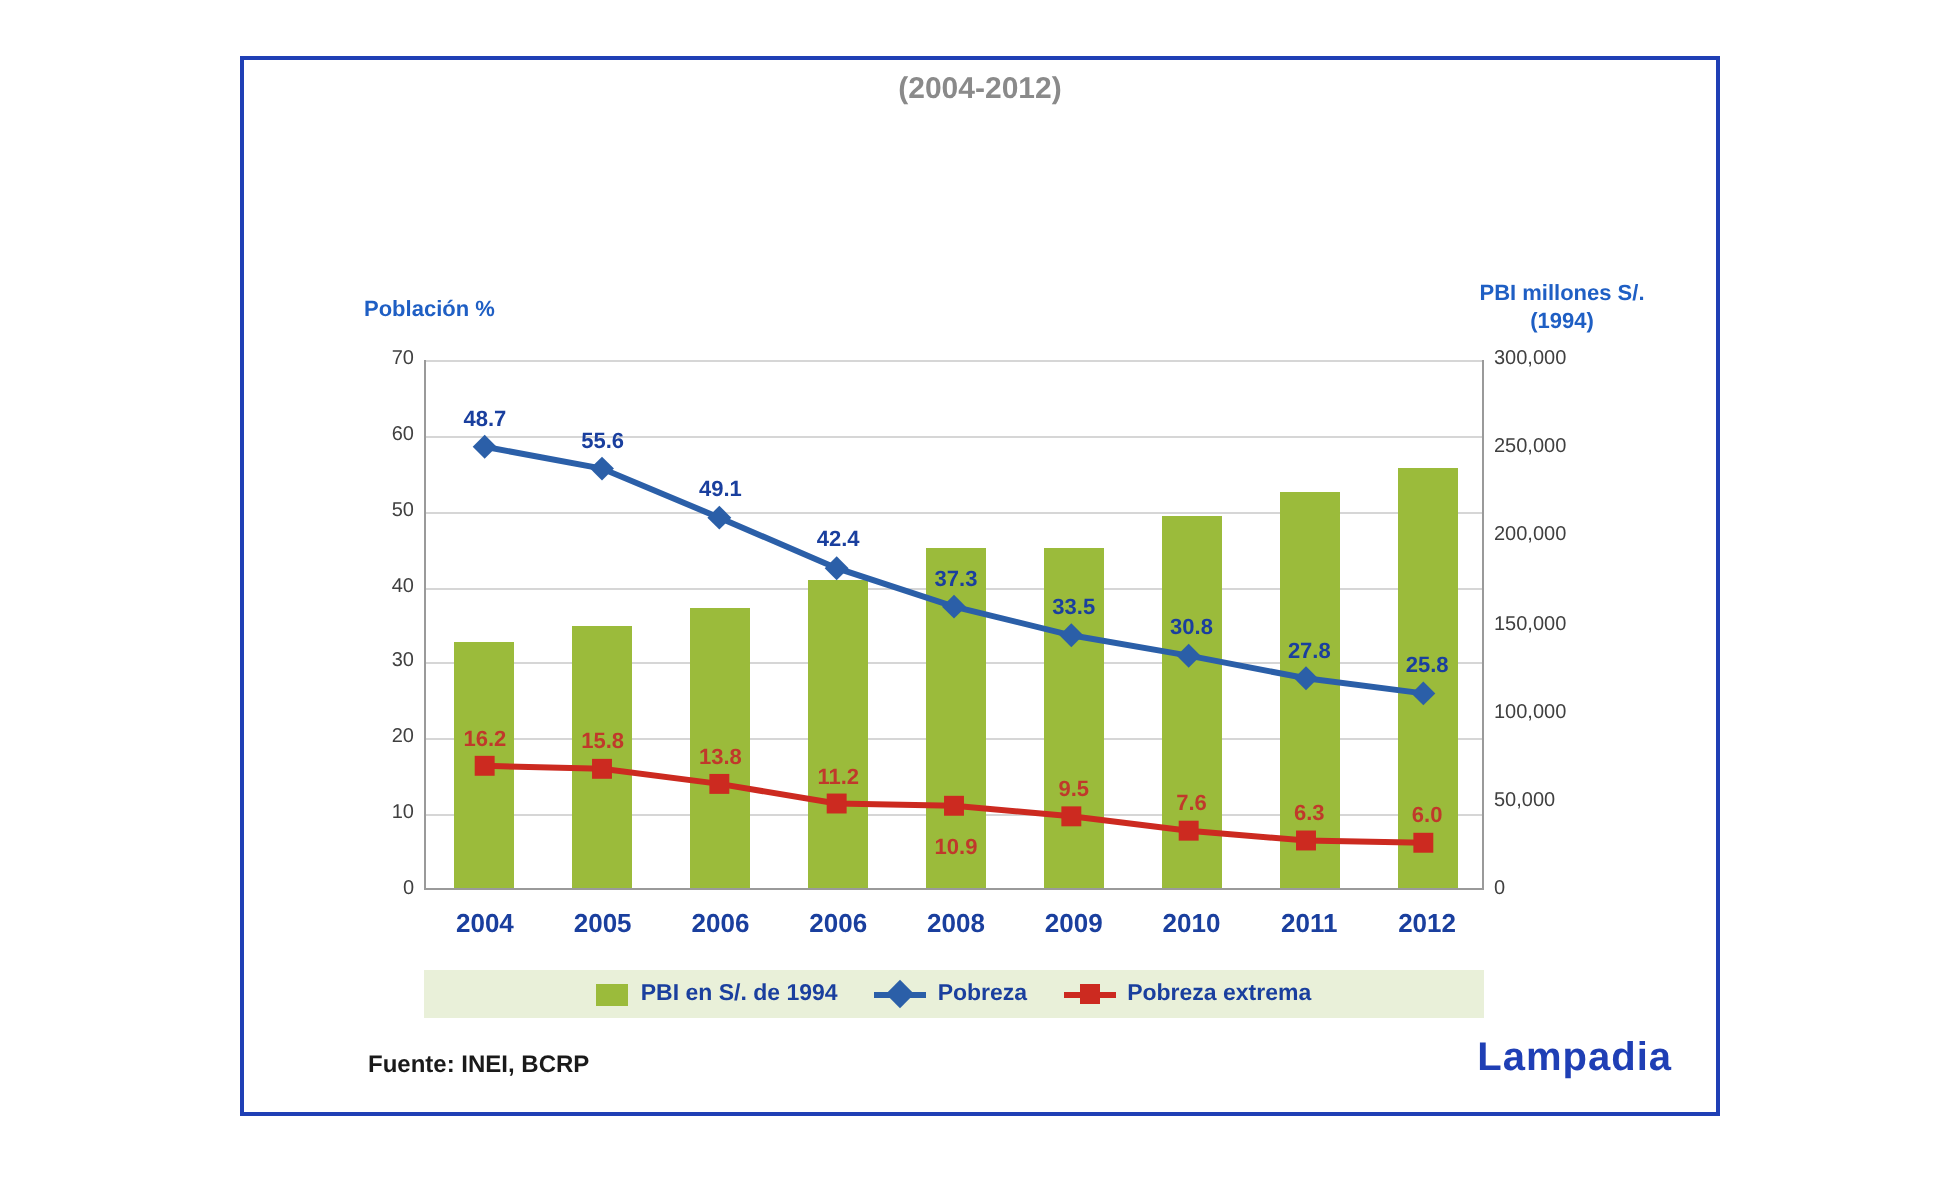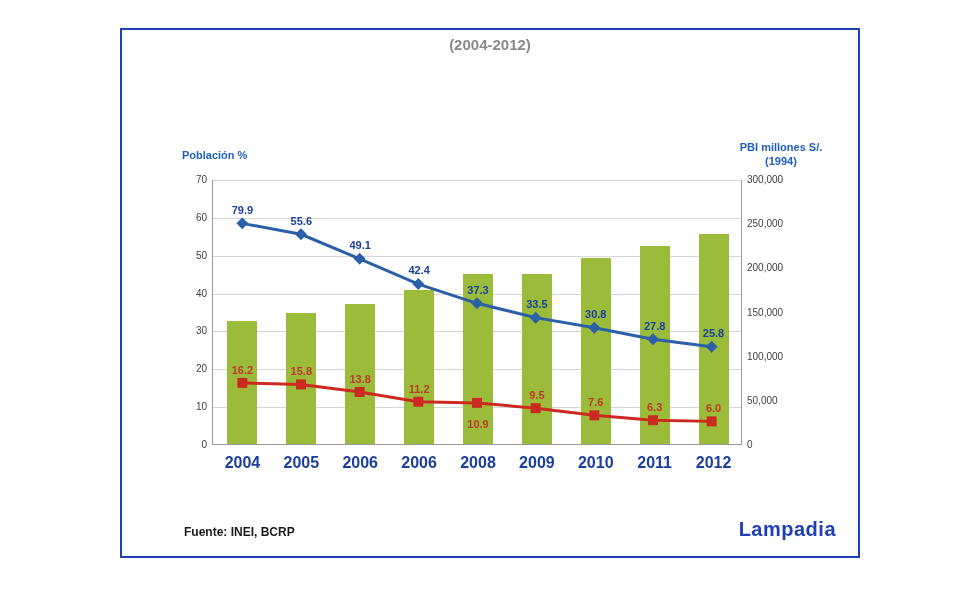--- a/index.html
+++ b/index.html
@@ -84,21 +84,21 @@
   .bar {
     position: absolute;
     bottom: 0;
     background: #9bbb3b;
     width: 30px;
   }
   .xlabel {
     position: absolute;
     top: 100%;
     margin-top: 10px;
-    font-size: 16px;
+    font-size: 13px;
     font-weight: bold;
     color: #1a3f9e;
     text-align: center;
     width: 60px;
   }
   .dlabel {
     position: absolute;
     font-size: 11px;
     font-weight: bold;
     text-align: center;
@@ -228,21 +228,21 @@
           <rect x="83.33333333333333" y="200.18571428571428" width="10" height="10" fill="#cc2a20"></rect>
           <rect x="142.22222222222223" y="207.75714285714287" width="10" height="10" fill="#cc2a20"></rect>
           <rect x="201.1111111111111" y="217.6" width="10" height="10" fill="#cc2a20"></rect>
           <rect x="260" y="218.73571428571427" width="10" height="10" fill="#cc2a20"></rect>
           <rect x="318.8888888888889" y="224.03571428571428" width="10" height="10" fill="#cc2a20"></rect>
           <rect x="377.77777777777777" y="231.22857142857143" width="10" height="10" fill="#cc2a20"></rect>
           <rect x="436.66666666666663" y="236.15" width="10" height="10" fill="#cc2a20"></rect>
           <rect x="495.55555555555554" y="237.28571428571428" width="10" height="10" fill="#cc2a20"></rect>
         </svg>
       <div id="labels-layer">
-          <div class="dlabel pov" style="left: 7.44444px; top: 23.5357px;">79.9</div>
+          <div class="dlabel pov" style="left: 7.44444px; top: 23.5357px;">48.7</div>
           <div class="dlabel pov" style="left: 66.3333px; top: 34.5143px;">55.6</div>
           <div class="dlabel pov" style="left: 125.222px; top: 59.1214px;">49.1</div>
           <div class="dlabel pov" style="left: 184.111px; top: 84.4857px;">42.4</div>
           <div class="dlabel pov" style="left: 243px; top: 103.793px;">37.3</div>
           <div class="dlabel pov" style="left: 301.889px; top: 118.179px;">33.5</div>
           <div class="dlabel pov" style="left: 360.778px; top: 128.4px;">30.8</div>
           <div class="dlabel pov" style="left: 419.667px; top: 139.757px;">27.8</div>
           <div class="dlabel pov" style="left: 478.556px; top: 147.329px;">25.8</div>
           <div class="dlabel ext" style="left: 7.44444px; top: 183.671px;">16.2</div>
           <div class="dlabel ext" style="left: 66.3333px; top: 185.186px;">15.8</div>
@@ -261,17 +261,35 @@
           <div class="xlabel" style="left: 176.111px;">2006</div>
           <div class="xlabel" style="left: 235px;">2008</div>
           <div class="xlabel" style="left: 293.889px;">2009</div>
           <div class="xlabel" style="left: 352.778px;">2010</div>
           <div class="xlabel" style="left: 411.667px;">2011</div>
           <div class="xlabel" style="left: 470.556px;">2012</div>
         </div>
     </div>
   </div>
 
+  <div id="legend">
+    <div class="leg-item">
+      <span class="leg-swatch-bar"></span>
+      <span>PBI en S/. de 1994</span>
+    </div>
+    <div class="leg-item">
+      <span class="leg-line" style="background:#2b5fa8;">
+        <span class="mk" style="background:#2b5fa8;transform:rotate(45deg);"></span>
+      </span>
+      <span>Pobreza</span>
+    </div>
+    <div class="leg-item">
+      <span class="leg-line" style="background:#cc2a20;">
+        <span class="mk" style="background:#cc2a20;"></span>
+      </span>
+      <span>Pobreza extrema</span>
+    </div>
+  </div>
 
   <div id="source">Fuente: INEI, BCRP</div>
   <div id="brand">Lampadia</div>
 
 </div>
 
 </body></html>

